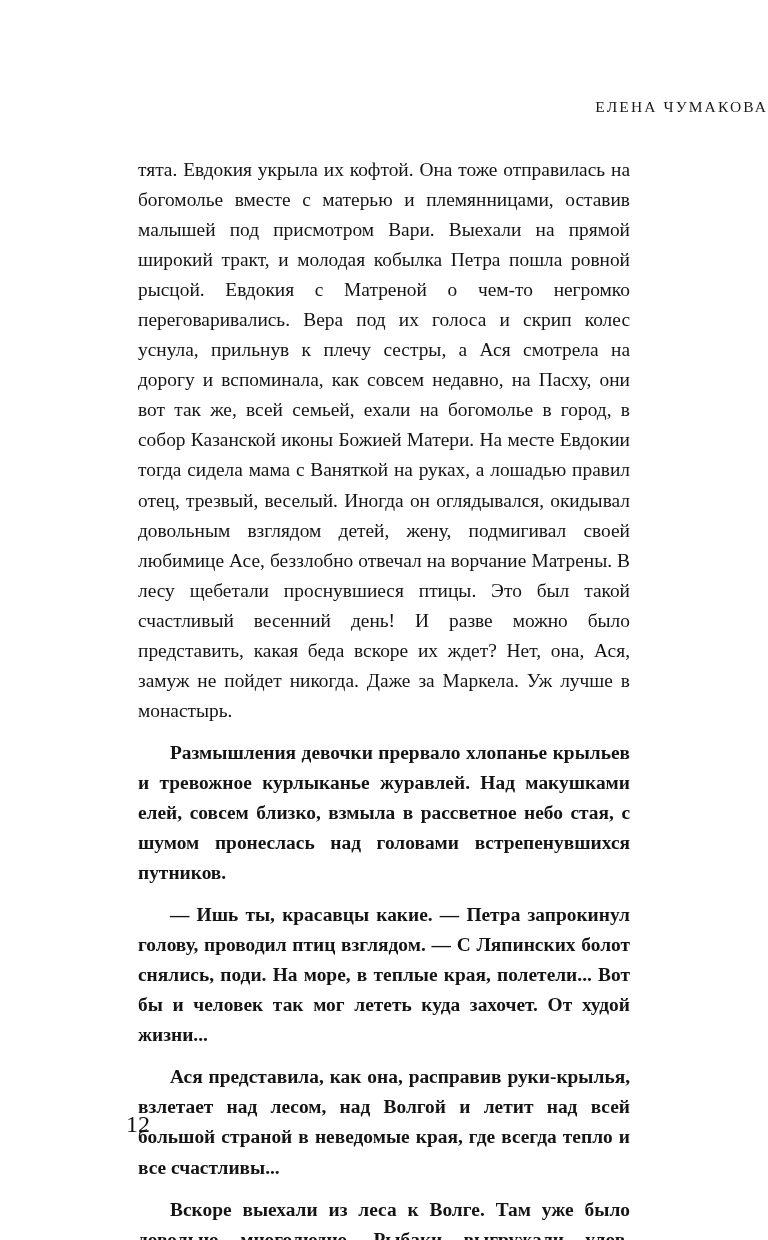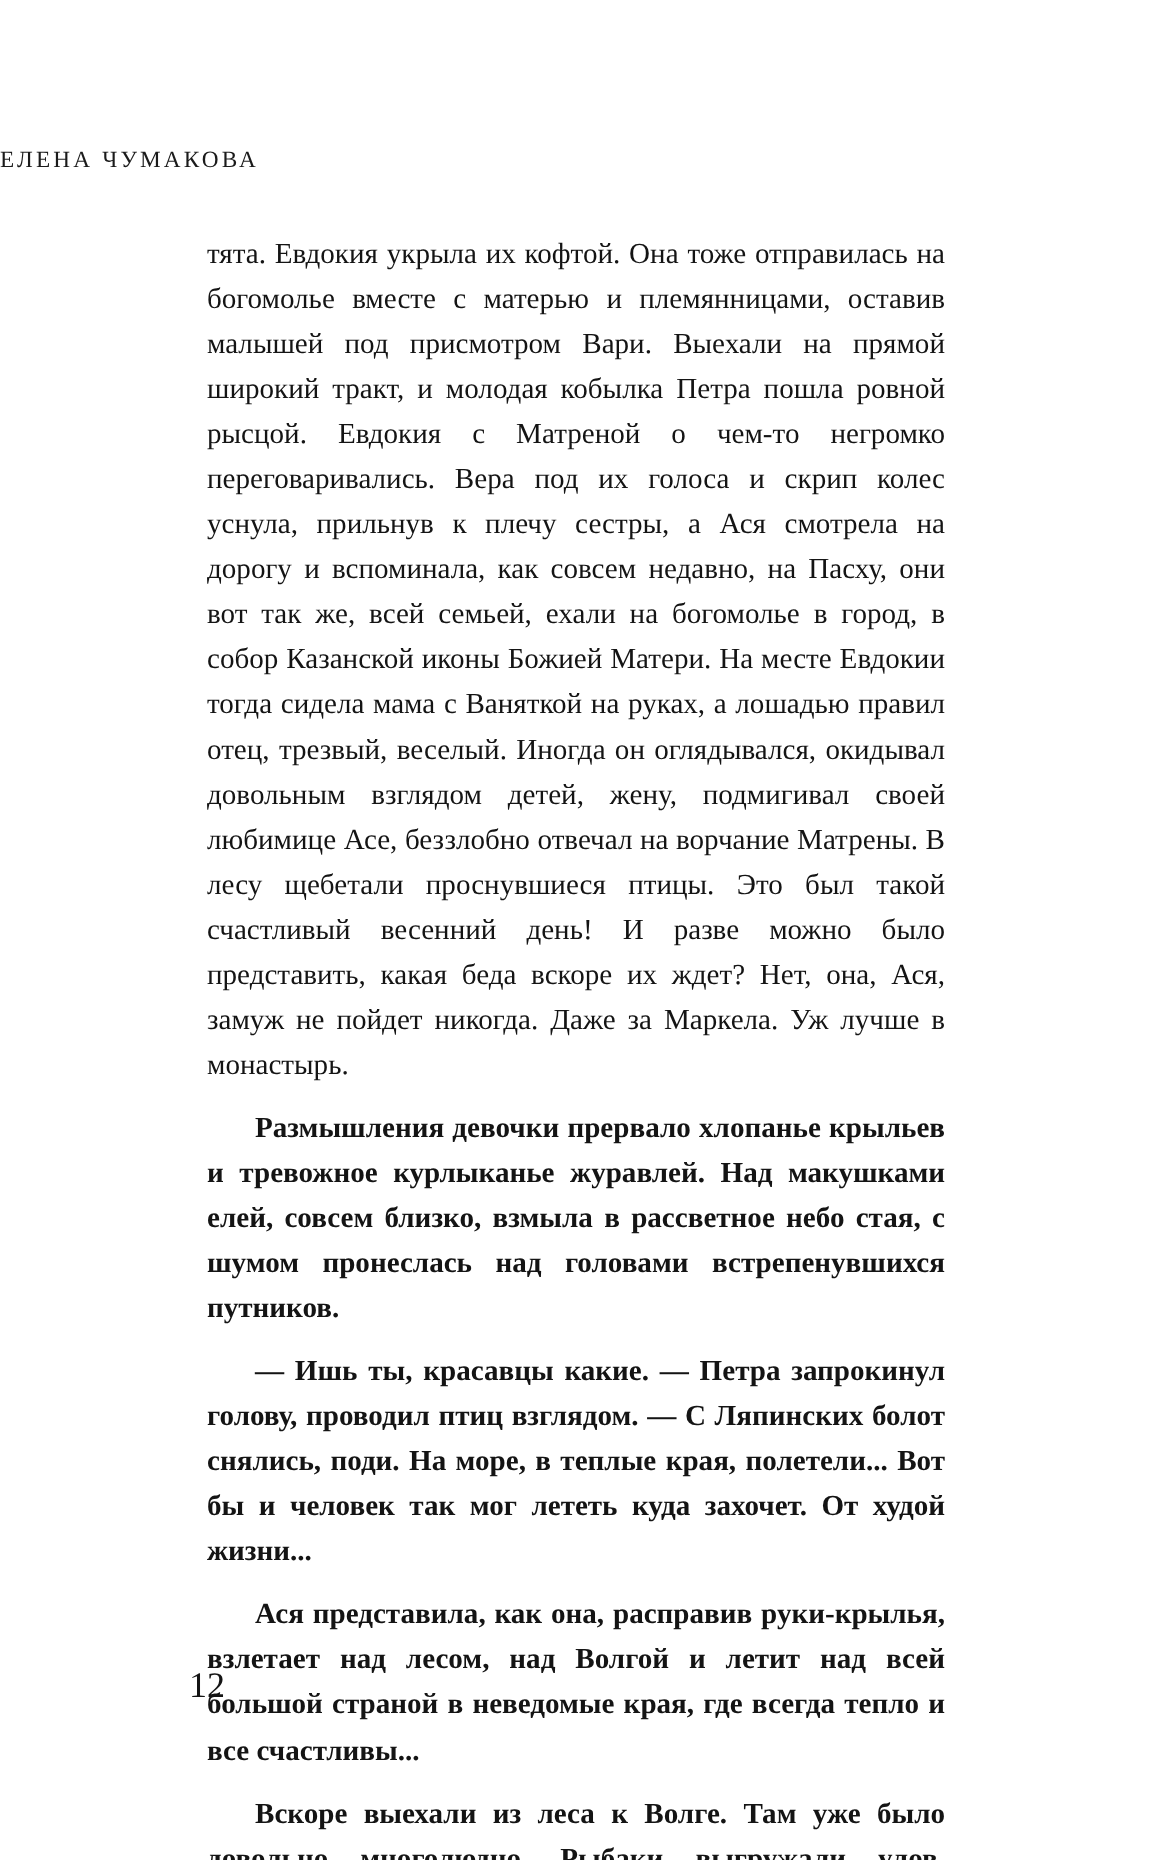--- a/index.html
+++ b/index.html
@@ -21,21 +21,21 @@
     top: 0;
     width: 768px;
     height: 1240px;
     box-sizing: border-box;
   }
   .running-head {
     position: absolute;
     top: 98px;
     left: 0;
     width: 768px;
-    text-align: left;
+    text-align: right;
     font-size: 15.5px;
     letter-spacing: 2.1px;
     font-variant: small-caps;
     text-transform: uppercase;
     color: #1b1b1b;
     font-family: "Liberation Serif", "DejaVu Serif", serif;
   }
   .text-column {
     position: absolute;
     left: 126px;

